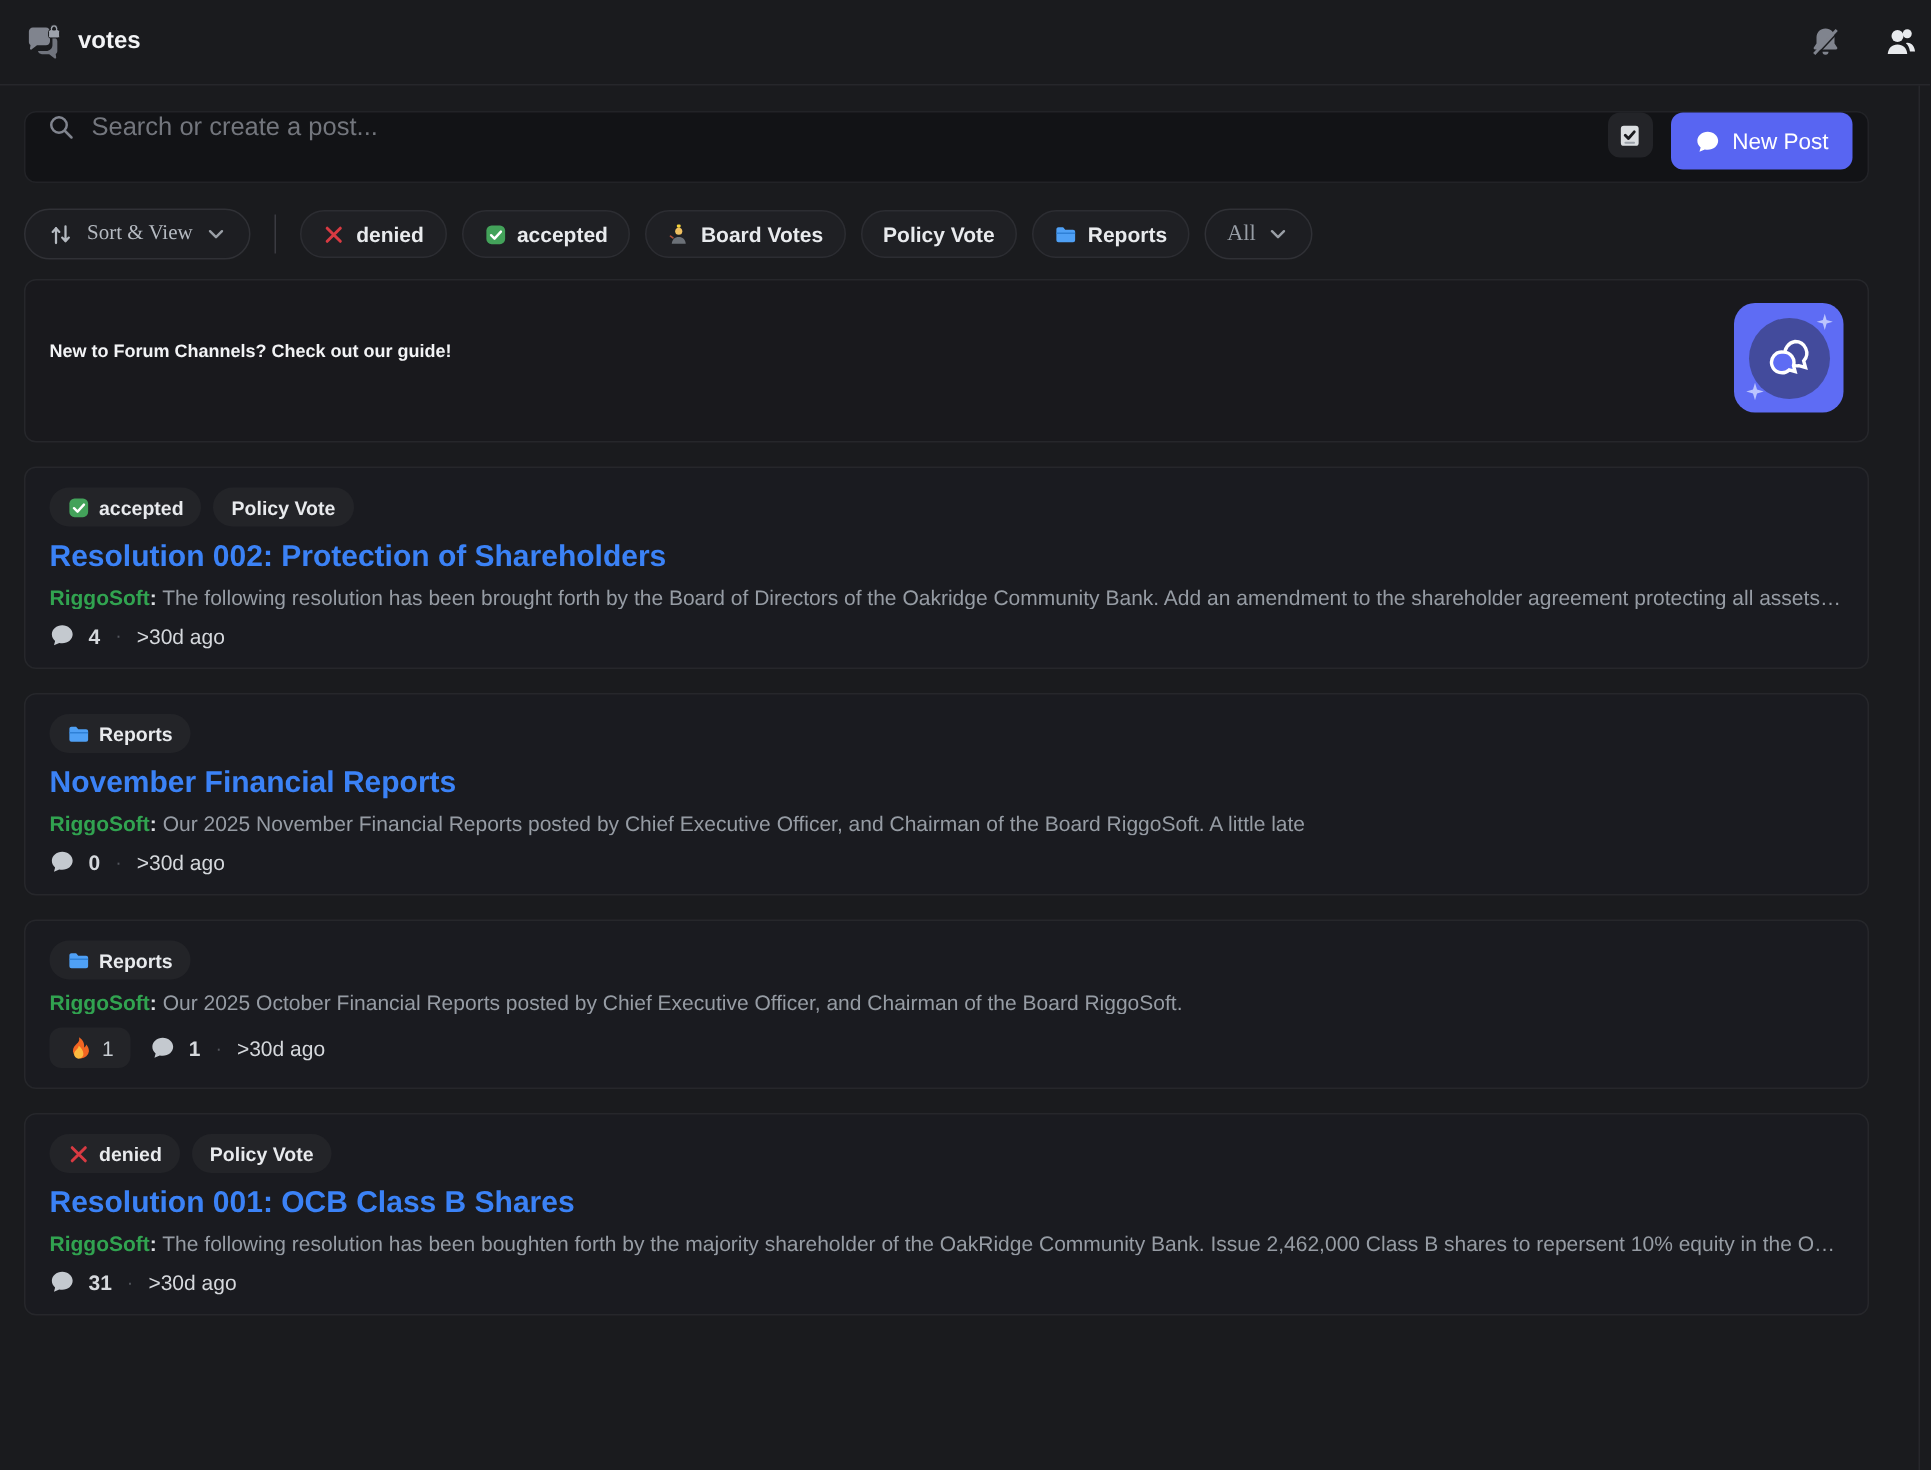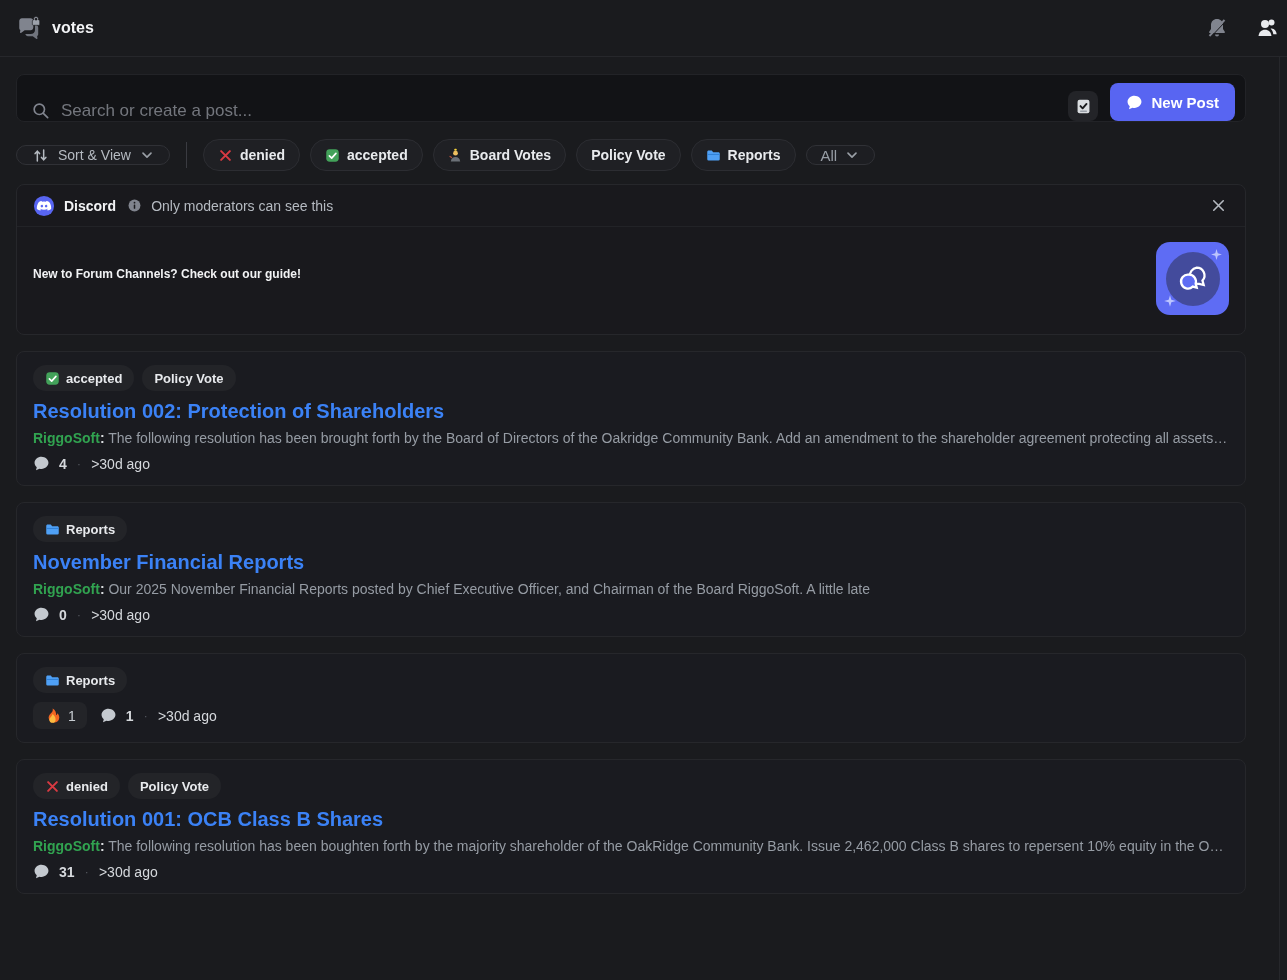--- a/index.html
+++ b/index.html
@@ -22,51 +22,51 @@
   .chan-title { margin-left:10px; font-size:16px; font-weight:700; color:#f2f3f5; }
   .topbar-right { margin-left:auto; display:flex; align-items:center; gap:26px; }
   .tb-icon { width:24px; height:24px; cursor:pointer; }
   .right-divider { position:absolute; left:1279px; top:57px; bottom:0; width:1px; background:#26272b; }
 
   
   .main { padding:17px 41px 0 16px; }
 
   
   .search-row {
-    height:48px; display:flex; align-items:flex-end;
+    height:48px; display:flex; align-items:flex-start;
     background:#121316; border:1px solid #222327; border-radius:8px;
     padding:0 6px 0 14px;
   }
   .search-icon { width:20px; height:20px; flex:none; }
   .search-input {
     flex:1; background:transparent; border:none; outline:none;
     margin-left:10px; font-size:17px; color:#dbdee1;
     font-family:"Liberation Sans", sans-serif;
   }
   .search-input::placeholder { color:#73767d; }
   .mark-btn {
     width:30px; height:30px; border-radius:8px; background:#232428;
     display:flex; align-items:center; justify-content:center;
     margin-right:12px; cursor:pointer; border:none;
   }
   .new-post-btn {
     height:38px; border:none; border-radius:8px; background:#5865f2;
-    color:#fff; font-weight:700; font-size:15px;
+    color:#fff; font-weight:400; font-size:15px;
     display:flex; align-items:center; gap:8px; padding:0 16px;
     cursor:pointer; font-family:"Liberation Sans", sans-serif;
     margin-right:4px;
   }
 
   
   .filter-row { margin-top:17px; display:flex; align-items:center; gap:10px; }
   .pill {
     display:flex; align-items:center; gap:8px;
-    height:20px; padding:0 14px; border-radius:17px;
+    height:34px; padding:0 14px; border-radius:17px;
     background:#1d1e22; border:1px solid #303136;
-    color:#b5bac1; font-size:14px; cursor:pointer; white-space:nowrap;
+    color:#b5bac1; font-size:14px; cursor:pointer; white-space:nowrap;font-family:Liberation Serif, serif;
   }
   .tag-pill {
     display:flex; align-items:center; gap:7px;
     height:32px; padding:0 14px; border-radius:16px;
     background:#1f2024; border:1px solid #2c2d32;
     color:#e8eaed; font-size:14px; font-weight:700; cursor:pointer; white-space:nowrap;
   }
   .v-divider { width:1px; height:26px; background:#3a3b41; margin:0 6px; }
   .all-pill { color:#979da5; font-weight:400; font-size:15px; gap:7px; }
   .chevron { width:16px; height:16px; color:#9a9fa6; }
@@ -294,35 +294,20 @@
       </div>
       <div class="pill all-pill">
         <span>All</span>
         <svg class="chevron" viewBox="0 0 24 24">
             <use href="#i-chevron"></use>
           </svg>
       </div>
     </div>
 
     <div class="guide-card">
-      <div class="notice-row">
-        <svg class="discord-badge" viewBox="0 0 24 24">
-            <use href="#i-discord"></use>
-          </svg>
-        <span class="notice-name">Discord</span>
-        <svg class="info-icon" viewBox="0 0 24 24">
-            <use href="#i-info"></use>
-          </svg>
-        <span class="notice-text">Only moderators can see this</span>
-        <button class="close-btn">
-          <svg width="19" height="19" viewBox="0 0 24 24">
-              <use href="#i-close"></use>
-            </svg>
-        </button>
-      </div>
       <div class="guide-body">
         <div>
           <div class="guide-title">New to Forum Channels? Check out our guide!</div>
         </div>
         <div class="guide-art">
           <svg class="sparkle-tr" viewBox="0 0 24 24">
               <use href="#i-sparkle"></use>
             </svg>
           <div class="guide-art-circle">
             <svg width="32" height="32" viewBox="0 0 24 24">
@@ -389,20 +374,24 @@
 
     <div class="post-card">
       <div class="tags-row">
         <span class="post-tag">
           <svg class="tag-icon" viewBox="0 0 24 24">
               <use href="#i-folder"></use>
             </svg>
           <span>Reports</span>
         </span>
       </div>
+      <div class="post-snippet">
+        <span class="author">RiggoSoft</span><span class="sep">:</span>
+        <span>Our 2025 October Financial Reports posted by Chief Executive Officer, and Chairman of the Board RiggoSoft.</span>
+      </div>
       <div class="post-footer">
         <span class="reaction-pill">
           <svg class="f-icon" viewBox="0 0 24 24">
               <use href="#i-fire"></use>
             </svg>
           <span>1</span>
         </span>
         <svg class="bubble-icon" viewBox="0 0 24 24">
             <use href="#i-bubble"></use>
           </svg>

